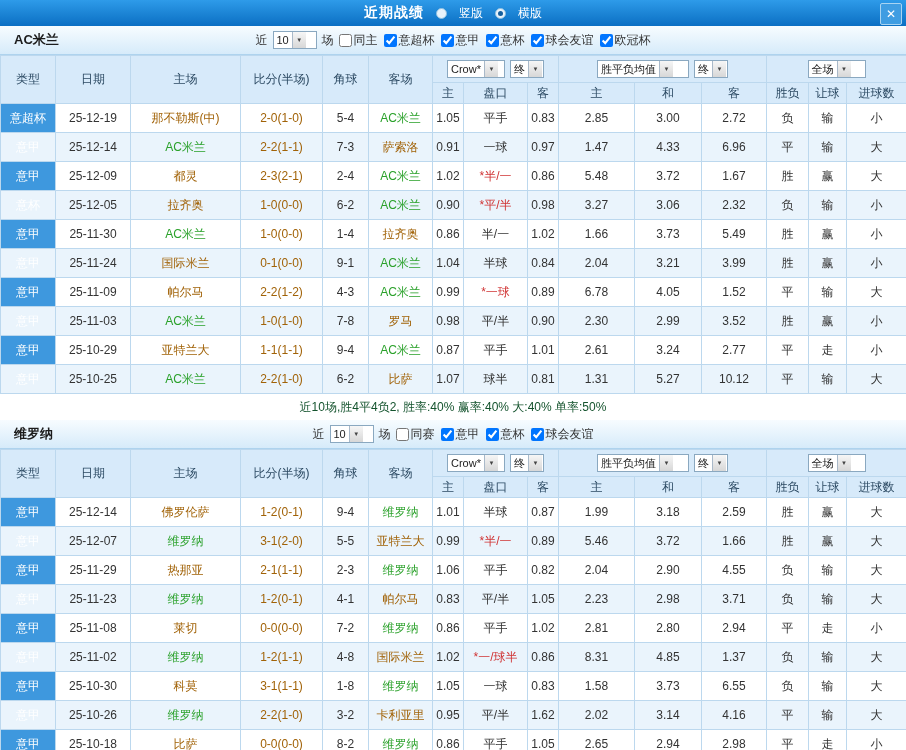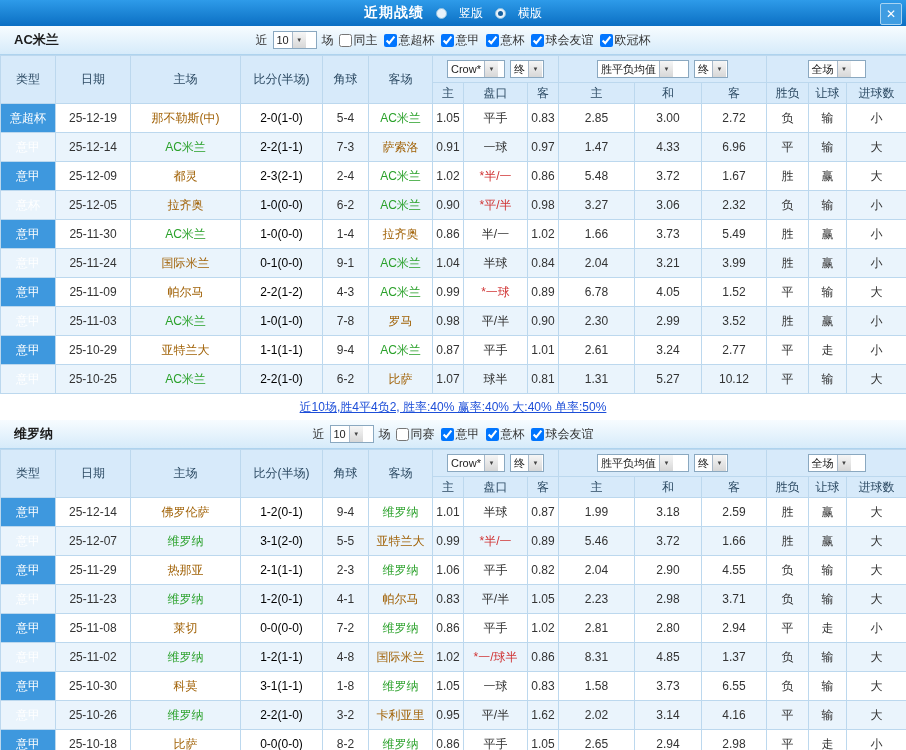--- a/index.html
+++ b/index.html
@@ -44,30 +44,30 @@
   table.grid{border-collapse:collapse;table-layout:fixed;width:906px;}
   .grid th,.grid td{border:1px solid #bcd8ee;text-align:center;white-space:nowrap;overflow:hidden;padding:0;}
   .grid thead th{background:#d7eafa;color:#2c4a63;font-weight:normal;font-size:12px;}
   .grid tr.h1 th{height:26px;}
   .grid tr.h2 th{height:20px;}
   .grid td{height:28px;font-size:12px;color:#333;background:#fff;}
   .grid tr.alt td{background:#eaf4fc;}
   td.type-cell{color:#fff;font-size:12px;}
   td.type-blue{background:#3e98de;}
   td.type-green{background:#52ab52;}
-  td.score{color:#000000;}
+  td.score{color:#a16207;}
   td.team{color:#a16207;}
   td.team.major{color:#2aa12a;}
   td.hcap{color:#333;}
   td.hcap.star{color:#d03434;}
   .c-red{color:#e03333;}
   .c-blue{color:#2947d8;}
   .c-green{color:#2aa12a;}
   
-  .summary{height:26px;display:flex;align-items:center;justify-content:center;font-size:12px;color:#1d4ed8;background:#fff;text-decoration:underline;}
+  .summary{height:26px;display:flex;align-items:center;justify-content:center;font-size:12px;color:#14532d;background:#fff;}
 </style>
 </head>
 <body>
 
 <div class="titlebar">
   <div class="title-group">
     <span class="dlg-title">近期战绩</span>
     <span class="radio-wrap">
       <span class="radio"></span>
       <span>竖版</span>

